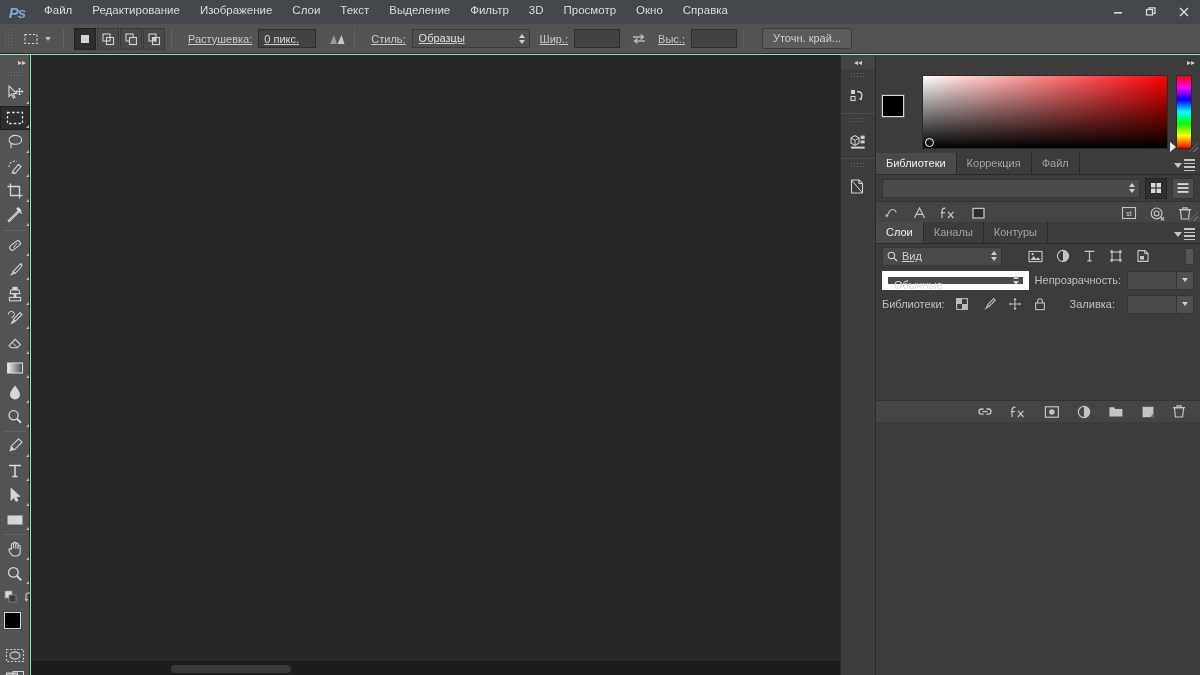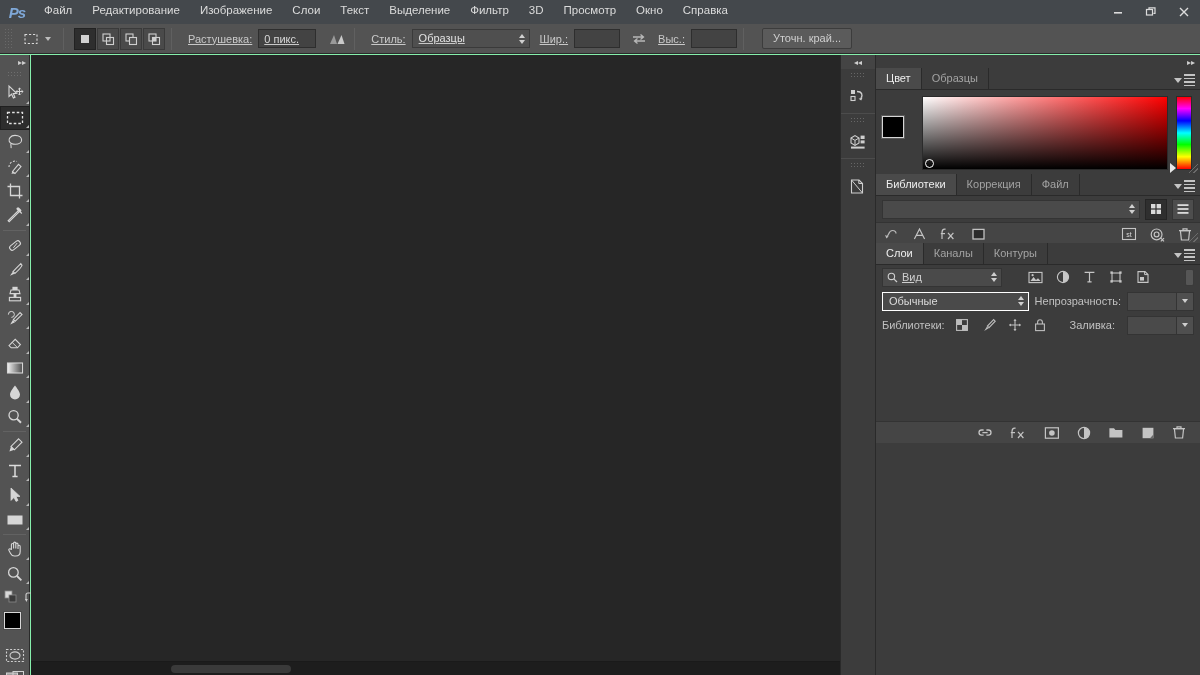--- a/index.html
+++ b/index.html
@@ -223,21 +223,21 @@
     width:120px; height:19px; background:#4a4a4a; border:1px solid #343434;
     display:flex; align-items:center; gap:4px; padding:0 4px; position:relative;
     color:#cfcfcf; font-size:11px;text-decoration:underline;
   }
   .filter-icons { display:flex; align-items:center; gap:13px; margin-left:26px; }
   .filter-toggle {
     margin-left:auto; width:9px; height:17px; background:#565656; border:1px solid #3a3a3a; border-radius:2px;
   }
   .blend-row { height:24px; display:flex; align-items:center; padding:2px 6px; gap:6px; }
   .blend-select {
-    width:175px; height:19px; background:#4a4a4a; border:1px solid #ffffff;
+    width:175px; height:19px; background:#4a4a4a; border:6px solid #ffffff;
     color:#dcdcdc; font-size:11px; padding:0 16px 0 6px; line-height:17px; position:relative;
   }
   .num-box {
     width:50px; height:19px; background:#4a4a4a; border:1px solid #343434;
   }
   .num-caret {
     width:17px; height:19px; background:#4f4f4f; border:1px solid #343434; border-left:0;
     display:flex; align-items:center; justify-content:center;
   }
   .lock-row { height:24px; display:flex; align-items:center; padding:2px 6px; gap:0; }
@@ -600,34 +600,20 @@
         <path d="M4.5 4 L15.5 17" stroke="#cfcfcf" stroke-width="1"></path>
         <path d="M11.8 4 V7.5 H15.4" fill="none" stroke="#cfcfcf" stroke-width="1"></path>
       </svg>
     </div>
   </div>
 
   <div class="panels">
 
     <div class="panel" style="position:relative;">
       <div style="height:14px; background:#3c3c3c; display:flex; align-items:center; justify-content:flex-end; padding-right:5px; color:#cfcfcf; font-size:8px;">▸▸</div>
-      <div class="tabrow">
-        <div class="tab active">Цвет</div>
-        <div class="tab">Образцы</div>
-        <div class="filler"></div>
-        <div class="panel-menu">
-          <span class="pm-caret"></span>
-          <span class="pm-lines">
-              <i></i>
-              <i></i>
-              <i></i>
-              <i></i>
-            </span>
-        </div>
-      </div>
       <div class="color-body">
         <div class="cp-swatches">
           <div class="cp-bg"></div>
           <div class="cp-fg"></div>
         </div>
         <div class="cp-field">
           <span class="marker"></span>
         </div>
         <div class="cp-hue">
           <span class="ptr"></span>

